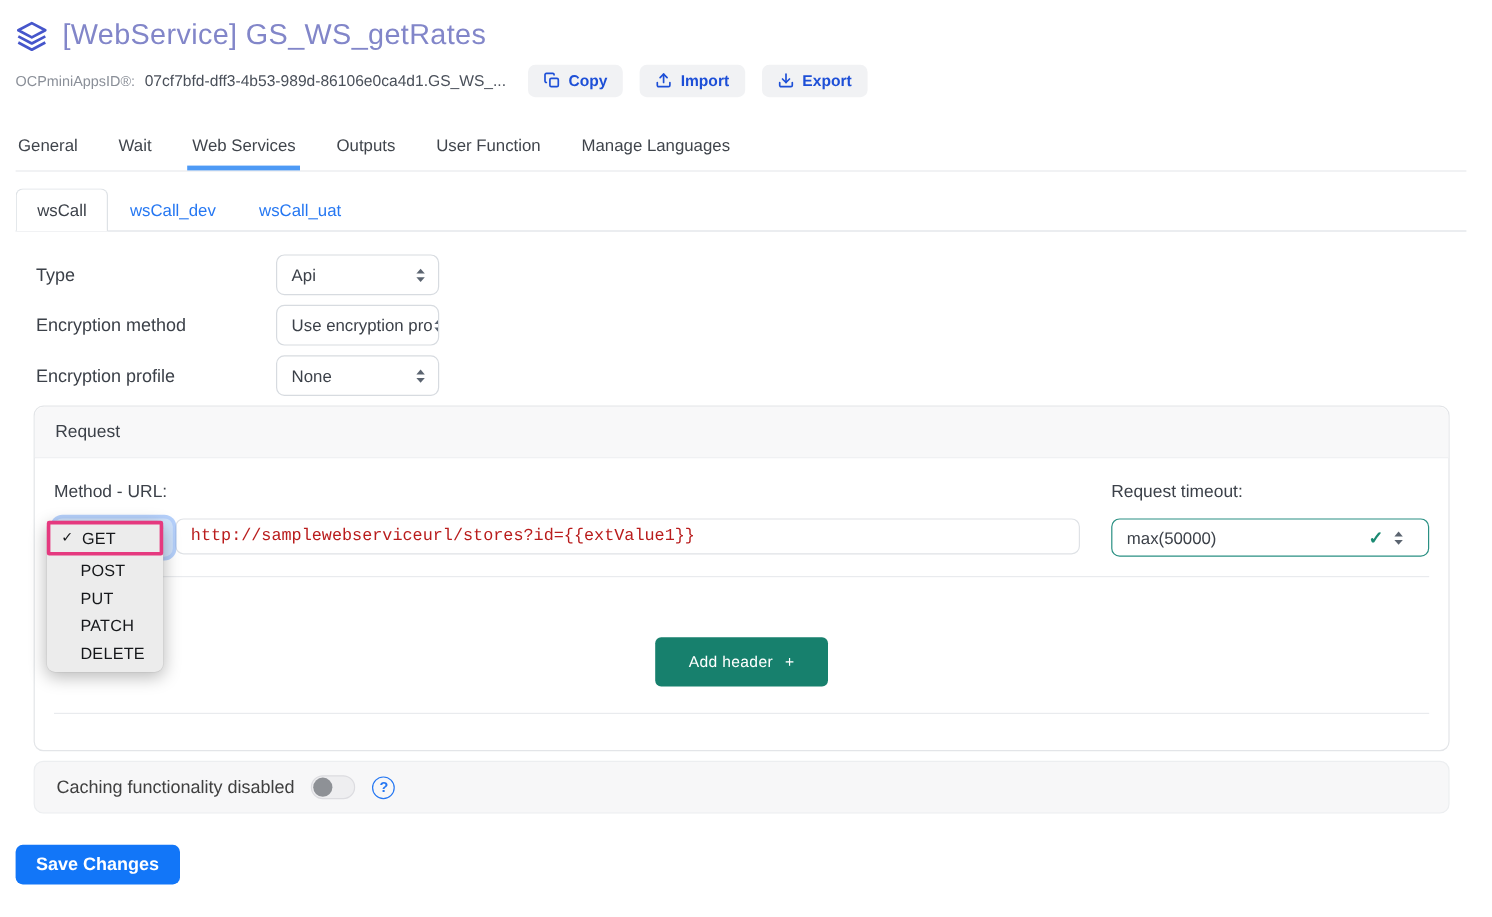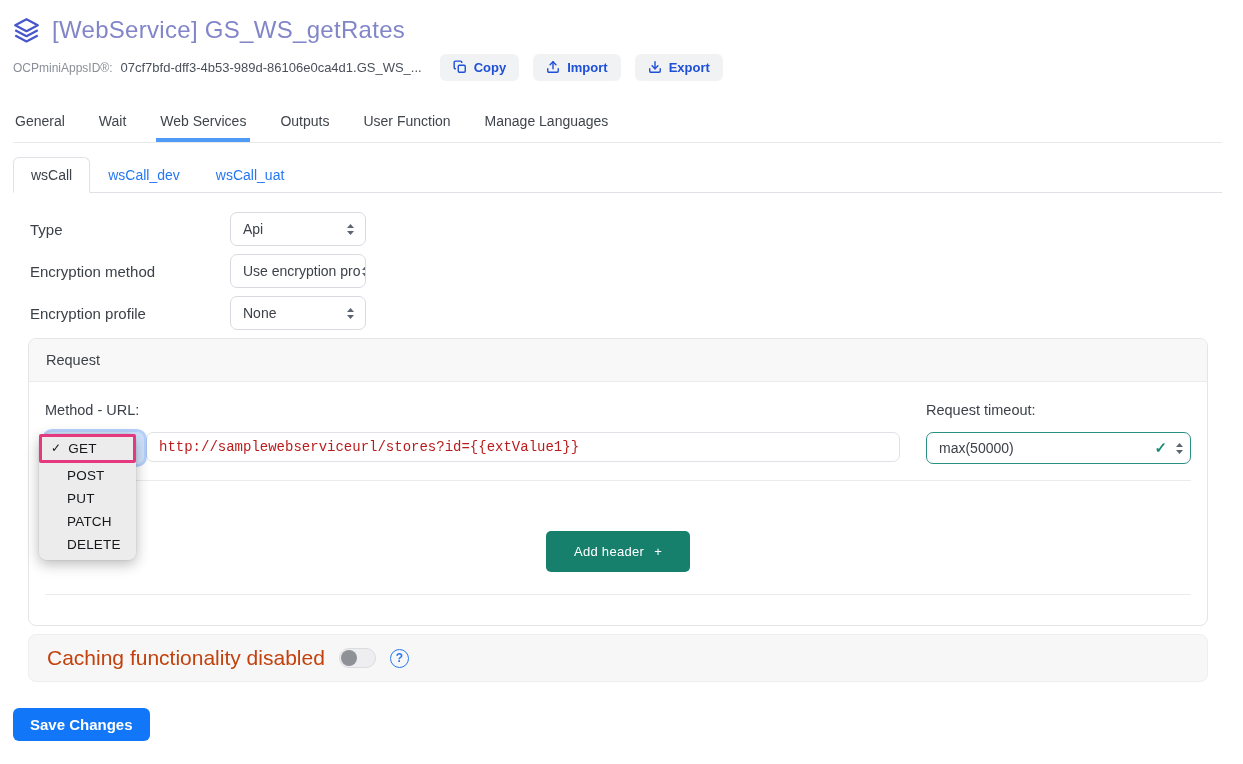--- a/index.html
+++ b/index.html
@@ -93,42 +93,42 @@
   .dd-check { font-size: 12px; color: #15171a; }
 
   .url-input {
     flex: 1; height: 30px; margin-left: 2px; border: 1px solid #dfe2e6; border-radius: 7px;
     padding: 0 12px; font-size: 14px; color: #b91c1c; outline: none;
     font-family: Liberation Mono, monospace; background: #fff;
   }
 
   .timeout-select {
     height: 32px; border: 1px solid #2a9083; border-radius: 7px; background: #fff;
-    display: flex; align-items: center; padding: 0 6px 0 12px;
+    display: flex; align-items: center; padding: 0 20px 0 12px;
     font-size: 14px; color: #3c4149; cursor: pointer;
   }
   .timeout-select .grow { flex: 1; }
   .green-check { color: #1b8a72; font-weight: 700; font-size: 15px; margin-right: 8px; }
 
   .divider { border-top: 1px solid #e9ebee; margin-top: 16px; }
   .add-row { display: flex; justify-content: center; margin-top: 50px; }
   .add-btn {
     background: #17806d; color: #fff; border: none; border-radius: 5px;
     font-size: 13px; padding: 13px 28px; cursor: pointer; letter-spacing: .3px;
     font-family: "Liberation Sans", sans-serif; display: inline-flex; gap: 10px; align-items: center;
   }
   .divider2 { border-top: 1px solid #e9ebee; margin-top: 22px; }
   .card-bottom-space { height: 30px; }
 
   
   .cache-card {
     margin: 8px 14px 0 15px; background: #f7f7f8; border: 1px solid #eceef0; border-radius: 8px;
     padding: 11px 18px; display: flex; align-items: center; gap: 14px;
   }
-  .cache-label { font-size: 21px; color: #c2410c; }
+  .cache-label { font-size: 15px; color: #404040; }
   .toggle {
     width: 37px; height: 20px; border-radius: 10px; background: #eeeef0;
     border: 1px solid #dcdce0; position: relative; cursor: pointer; flex: none;
   }
   .toggle .knob {
     position: absolute; left: 1px; top: 1px; width: 16px; height: 16px;
     border-radius: 50%; background: #8e9196;
   }
   .help {
     width: 19px; height: 19px; border-radius: 50%; border: 1.5px solid #2577f2;

